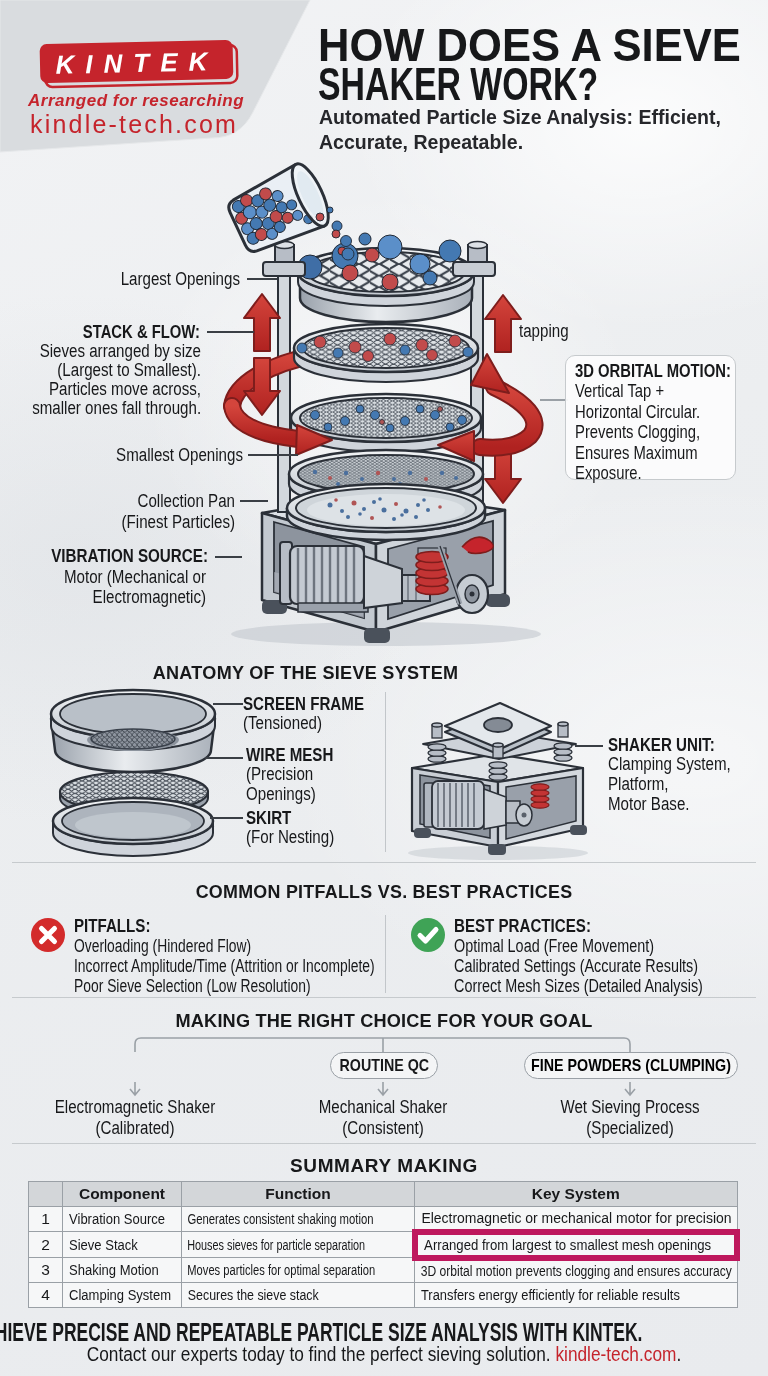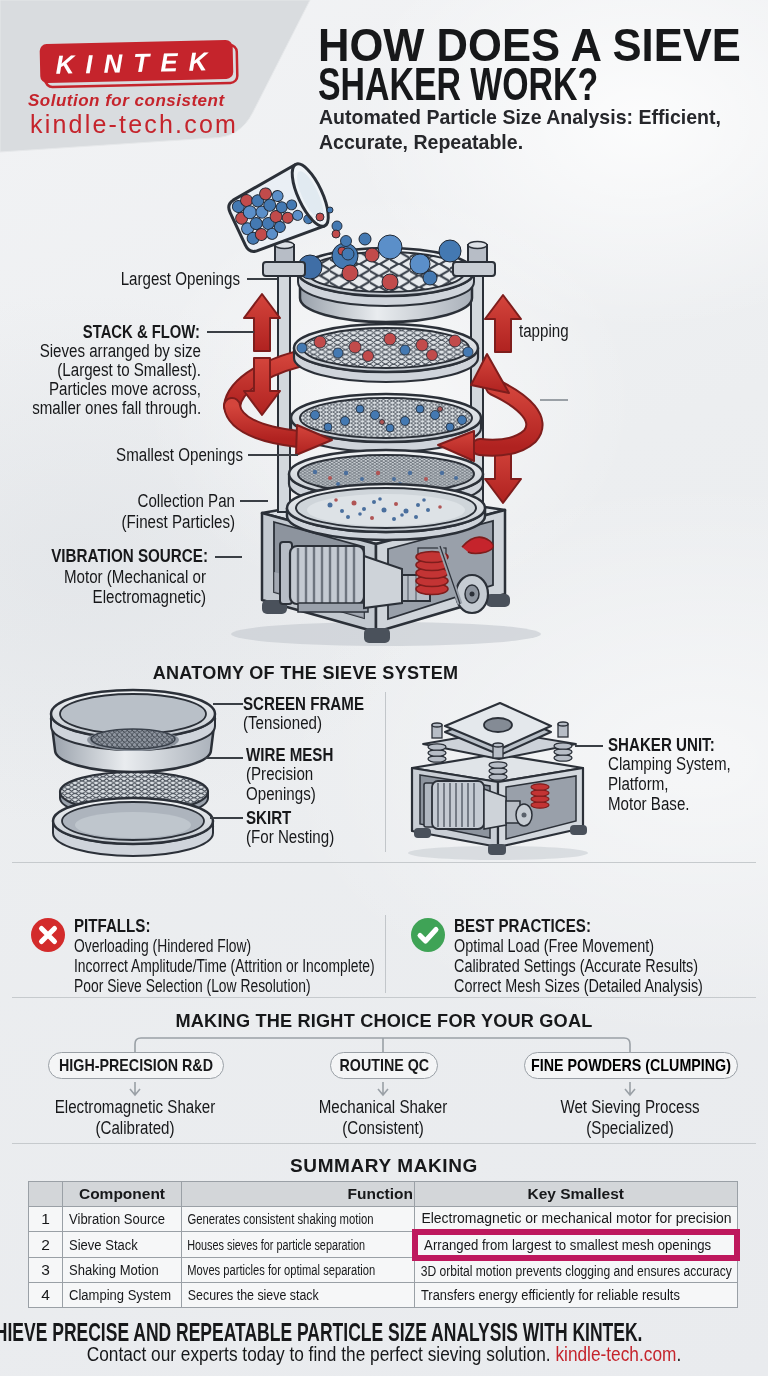--- a/index.html
+++ b/index.html
@@ -32,21 +32,21 @@
     <path d="M0,0 L310,0 L253,112 Q240,138 212,138 L0,152 Z" fill="none" stroke="#e6e8ea" stroke-width="1"></path>
   </svg>
 
   <svg class="abs" style="left:38px;top:40px" width="204" height="50" viewBox="0 0 204 50">
     <g transform="rotate(-1.3 100 23)">
       <rect x="7" y="7" width="192" height="38" rx="7" fill="none" stroke="#c5242c" stroke-width="2.5"></rect>
       <rect x="2" y="2" width="193" height="39" rx="7" fill="#c5242c"></rect>
       <text x="99" y="32" text-anchor="middle" fill="#ffffff" font-family="Liberation Sans,sans-serif" font-size="26" font-weight="bold" font-style="italic" letter-spacing="11">KINTEK</text>
     </g>
   </svg>
-  <div class="abs" style="left:28px;top:91px;width:240px;font-size:17px;font-weight:bold;font-style:italic;color:#c5242c;letter-spacing:0.5px;">Solution for consistent</div>
+  <div class="abs" style="left:28px;top:91px;width:240px;font-size:17px;font-weight:bold;font-style:italic;color:#c5242c;letter-spacing:0.5px;">Arranged for researching</div>
   <div class="abs" style="left:30px;top:110px;width:260px;font-size:25px;color:#c5242c;letter-spacing:2.2px;">kindle-tech.com</div>
 
   <div class="abs blk" style="left:318px;top:25px;width:500px;font-size:47px;line-height:39px;font-weight:bold;">
       <span style="display:block;transform:scaleX(0.927);transform-origin:0 0;white-space:nowrap;">HOW DOES A SIEVE</span>
       <span style="display:block;transform:scaleX(0.72);transform-origin:0 0;white-space:nowrap;">SHAKER WORK?</span>
     </div>
   <div class="abs blk" style="left:319px;top:104px;width:500px;font-size:21px;line-height:25px;font-weight:bold;color:#26272b;"><span style="display:inline-block;transform:scaleX(0.93);transform-origin:0 0;white-space:nowrap;">Automated Particle Size Analysis: Efficient,<br>Accurate, Repeatable.</span></div>
 
   <svg class="abs" style="left:150px;top:148px" width="600" height="500" viewBox="0 0 600 500">
     <defs>
@@ -298,20 +298,24 @@
 
   <div class="abs lbl cR" style="left:0px;top:491px;width:235px;text-align:right;line-height:21px;">Collection Pan<br>(Finest Particles)</div>
   <div class="abs" style="left:240px;top:500px;width:28px;height:2px;background:#3a3f45;"></div>
 
   <div class="abs lbl lblb" style="left:0px;top:546px;width:208px;text-align:right;font-size:19px;transform:scaleX(0.80);transform-origin:100% 0;">VIBRATION SOURCE:</div>
   <div class="abs" style="left:215px;top:556px;width:27px;height:2px;background:#3a3f45;"></div>
   <div class="abs lbl cR" style="left:0px;top:567px;width:206px;text-align:right;line-height:20px;">Motor (Mechanical or<br>Electromagnetic)</div>
 
   <div class="abs lbl cL" style="left:519px;top:321px;font-size:18px;">tapping</div>
   <div class="abs" style="left:540px;top:399px;width:28px;height:2px;background:#9aa0a6;"></div>
+  <div class="abs" style="left:565px;top:355px;width:160px;height:112px;border:1.5px solid #c6cacd;border-radius:10px;background:rgba(252,252,253,.92);padding:5px 0 6px 9px;">
+    <div class="lbl lblb" style="font-size:19px;white-space:nowrap;transform:scaleX(0.78);transform-origin:0 0;">3D ORBITAL MOTION:</div>
+    <div class="lbl" style="font-size:19px;line-height:20.5px;white-space:nowrap;transform:scaleX(0.78);transform-origin:0 0;">Vertical Tap +<br>Horizontal Circular.<br>Prevents Clogging,<br>Ensures Maximum<br>Exposure.</div>
+  </div>
 
   <div class="abs blk" style="left:0;top:662px;width:611px;text-align:center;font-size:19px;font-weight:bold;letter-spacing:0.3px;">
       <span style="display:block;transform:scaleX(0.95);transform-origin:50% 0;">ANATOMY OF THE SIEVE SYSTEM</span>
     </div>
 
   <svg class="abs" style="left:30px;top:680px" width="200" height="185" viewBox="0 0 200 185">
 
     <path d="M21,38 L25,70 A78 22 0 0 0 181,70 L185,38" fill="url(#wallG2)" stroke="#2b3038" stroke-width="2.5"></path>
     <path d="M21,34 L21,46 A82 24 0 0 0 185,46 L185,34 A82 24 0 0 1 21,34" fill="#cfd4db" stroke="#2b3038" stroke-width="2"></path>
     <ellipse cx="103" cy="34" rx="82" ry="24" fill="url(#rimG2)" stroke="#2b3038" stroke-width="2.5"></ellipse>
@@ -416,20 +420,23 @@
     <rect x="88" y="149" width="18" height="11" rx="4" fill="#4a515b"></rect>
     <rect x="170" y="130" width="17" height="10" rx="4" fill="#4a515b"></rect>
   </svg>
 
   <div class="abs" style="left:575px;top:745px;width:28px;height:2px;background:#3a3f45;"></div>
   <div class="abs lbl lblb cL" style="left:608px;top:735px;font-size:18px;">SHAKER UNIT:</div>
   <div class="abs lbl cL" style="left:608px;top:754px;line-height:20px;">Clamping System,<br>Platform,<br>Motor Base.</div>
 
   <div class="hline" style="left:12px;top:862px;width:744px;"></div>
 
+  <div class="abs blk" style="left:0;top:881px;width:768px;text-align:center;font-size:19px;font-weight:bold;letter-spacing:0.3px;">
+      <span style="display:block;transform:scaleX(0.94);transform-origin:50% 0;">COMMON PITFALLS VS. BEST PRACTICES</span>
+    </div>
 
   <svg class="abs" style="left:30px;top:917px" width="36" height="36" viewBox="0 0 36 36">
     <circle cx="18" cy="18" r="17" fill="#d32b2b"></circle>
     <path d="M11.5,11.5 L24.5,24.5 M24.5,11.5 L11.5,24.5" stroke="#fff" stroke-width="5" stroke-linecap="round"></path>
   </svg>
   <div class="abs lbl lblb cL" style="left:74px;top:916px;font-size:18px;">PITFALLS:</div>
   <div class="abs lbl" style="left:74px;top:936px;line-height:20px;white-space:nowrap;transform:scaleX(0.77);transform-origin:0 0;">Overloading (Hindered Flow)<br>Incorrect Amplitude/Time (Attrition or Incomplete)<br>Poor Sieve Selection (Low Resolution)</div>
 
   <div class="vline" style="left:385px;top:915px;height:78px;"></div>
 
@@ -446,44 +453,41 @@
       <span style="display:block;transform:scaleX(0.955);transform-origin:50% 0;">MAKING THE RIGHT CHOICE FOR YOUR GOAL</span>
     </div>
 
   <svg class="abs" style="left:0px;top:1030px" width="768" height="70" viewBox="0 0 768 70">
     <path d="M135,22 L135,14 Q135,8 141,8 L383,8 L383,22 M383,8 L624,8 Q630,8 630,14 L630,22" fill="none" stroke="#9aa0a6" stroke-width="1.6"></path>
     <path d="M135,52 L135,64 M130,59 L135,65 L140,59" fill="none" stroke="#9aa0a6" stroke-width="1.6"></path>
     <path d="M383,52 L383,64 M378,59 L383,65 L388,59" fill="none" stroke="#9aa0a6" stroke-width="1.6"></path>
     <path d="M630,52 L630,64 M625,59 L630,65 L635,59" fill="none" stroke="#9aa0a6" stroke-width="1.6"></path>
   </svg>
 
-  <div class="abs" style="left:48px;top:1052px;width:174px;height:25px;border:1.5px solid #9aa0a6;border-radius:15px;background:#f4f5f6;line-height:25px;font-size:17px;font-weight:bold;color:#17181a;">
-      <span style="position:absolute;left:50%;transform:translateX(-50%) scaleX(0.84);white-space:nowrap;">HIGH-PRECISION R&amp;D</span>
-    </div>
   <div class="abs" style="left:330px;top:1052px;width:106px;height:25px;border:1.5px solid #9aa0a6;border-radius:15px;background:#f4f5f6;text-align:center;line-height:25px;font-size:17px;font-weight:bold;color:#17181a;"><span class="cC" style="display:inline-block;white-space:nowrap;">ROUTINE QC</span></div>
   <div class="abs" style="left:524px;top:1052px;width:212px;height:25px;border:1.5px solid #9aa0a6;border-radius:15px;background:#f4f5f6;line-height:25px;font-size:17px;font-weight:bold;color:#000000;">
       <span style="position:absolute;left:50%;transform:translateX(-50%) scaleX(0.84);white-space:nowrap;">FINE POWDERS (CLUMPING)</span>
     </div>
 
   <div class="abs lbl cC" style="left:35px;top:1097px;width:200px;text-align:center;line-height:21px;">Electromagnetic Shaker<br>(Calibrated)</div>
   <div class="abs lbl cC" style="left:283px;top:1097px;width:200px;text-align:center;line-height:21px;">Mechanical Shaker<br>(Consistent)</div>
   <div class="abs lbl cC" style="left:530px;top:1097px;width:200px;text-align:center;line-height:21px;">Wet Sieving Process<br>(Specialized)</div>
 
   <div class="hline" style="left:12px;top:1143px;width:744px;"></div>
 
   <div class="abs blk" style="left:0;top:1155px;width:768px;text-align:center;font-size:19px;font-weight:bold;letter-spacing:0.6px;">SUMMARY MAKING</div>
 
   <div class="abs" style="left:28px;top:1181px;width:740px;">
     <table style="border-collapse:collapse;width:712px;font-size:15.5px;color:#17181a;table-layout:fixed;">
       <tbody>
           <tr style="background:#d3d6d9;height:25px;">
         <td style="border:1px solid #9aa0a6;width:31px;"></td>
         <td style="border:1px solid #9aa0a6;width:116px;text-align:center;font-weight:bold;">Component</td>
-        <td style="border:1px solid #9aa0a6;width:230px;text-align:right;font-weight:bold;">Function</td>
-        <td style="border:1px solid #9aa0a6;text-align:center;font-weight:bold;">Key Smallest</td>
+        <td style="border:1px solid #9aa0a6;width:230px;text-align:center;font-weight:bold;">Function</td>
+        <td style="border:1px solid #9aa0a6;text-align:center;font-weight:bold;">Key System</td>
       </tr>
       <tr style="background:#f6f7f8;height:25px;">
         <td style="border:1px solid #9aa0a6;text-align:center;">1</td>
         <td style="border:1px solid #9aa0a6;">
               <div style="transform:scaleX(0.84);transform-origin:0 0;padding-left:6px;white-space:nowrap;">Vibration Source</div>
             </td>
         <td style="border:1px solid #9aa0a6;">
               <div style="transform:scaleX(0.73);transform-origin:0 0;padding-left:6px;white-space:nowrap;">Generates consistent shaking motion</div>
             </td>
         <td style="border:1px solid #9aa0a6;">

